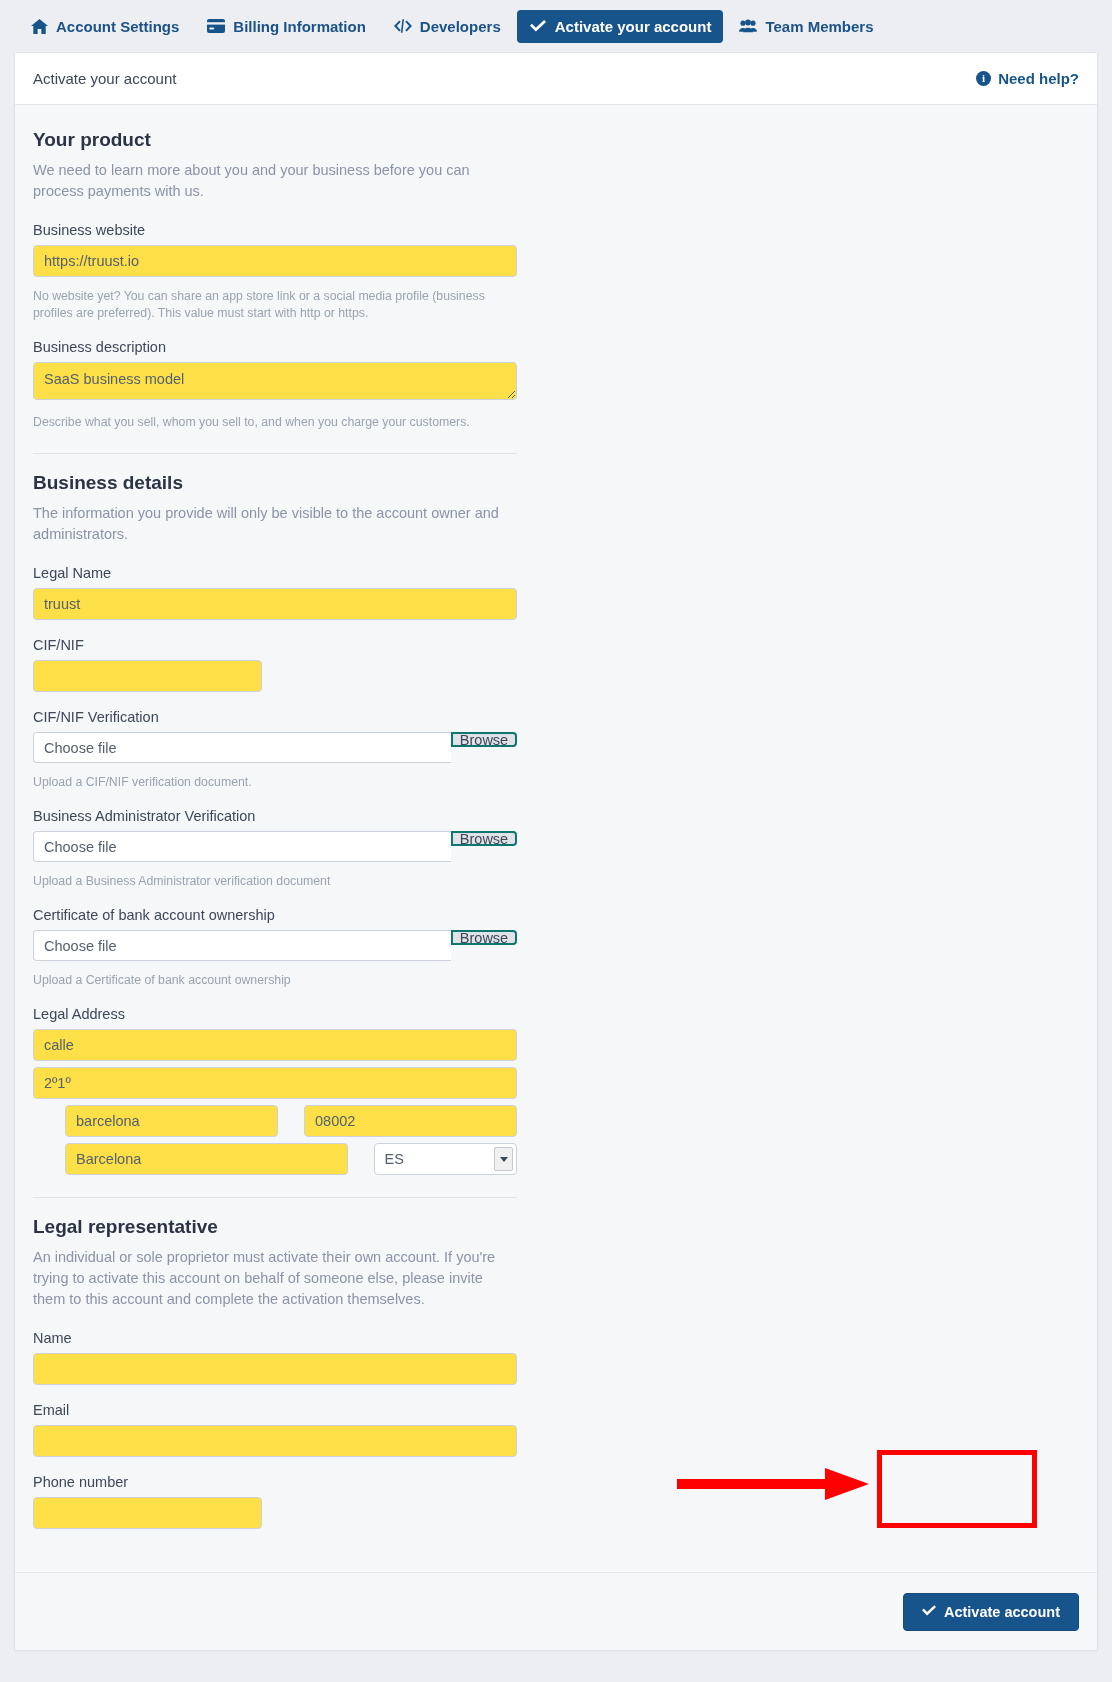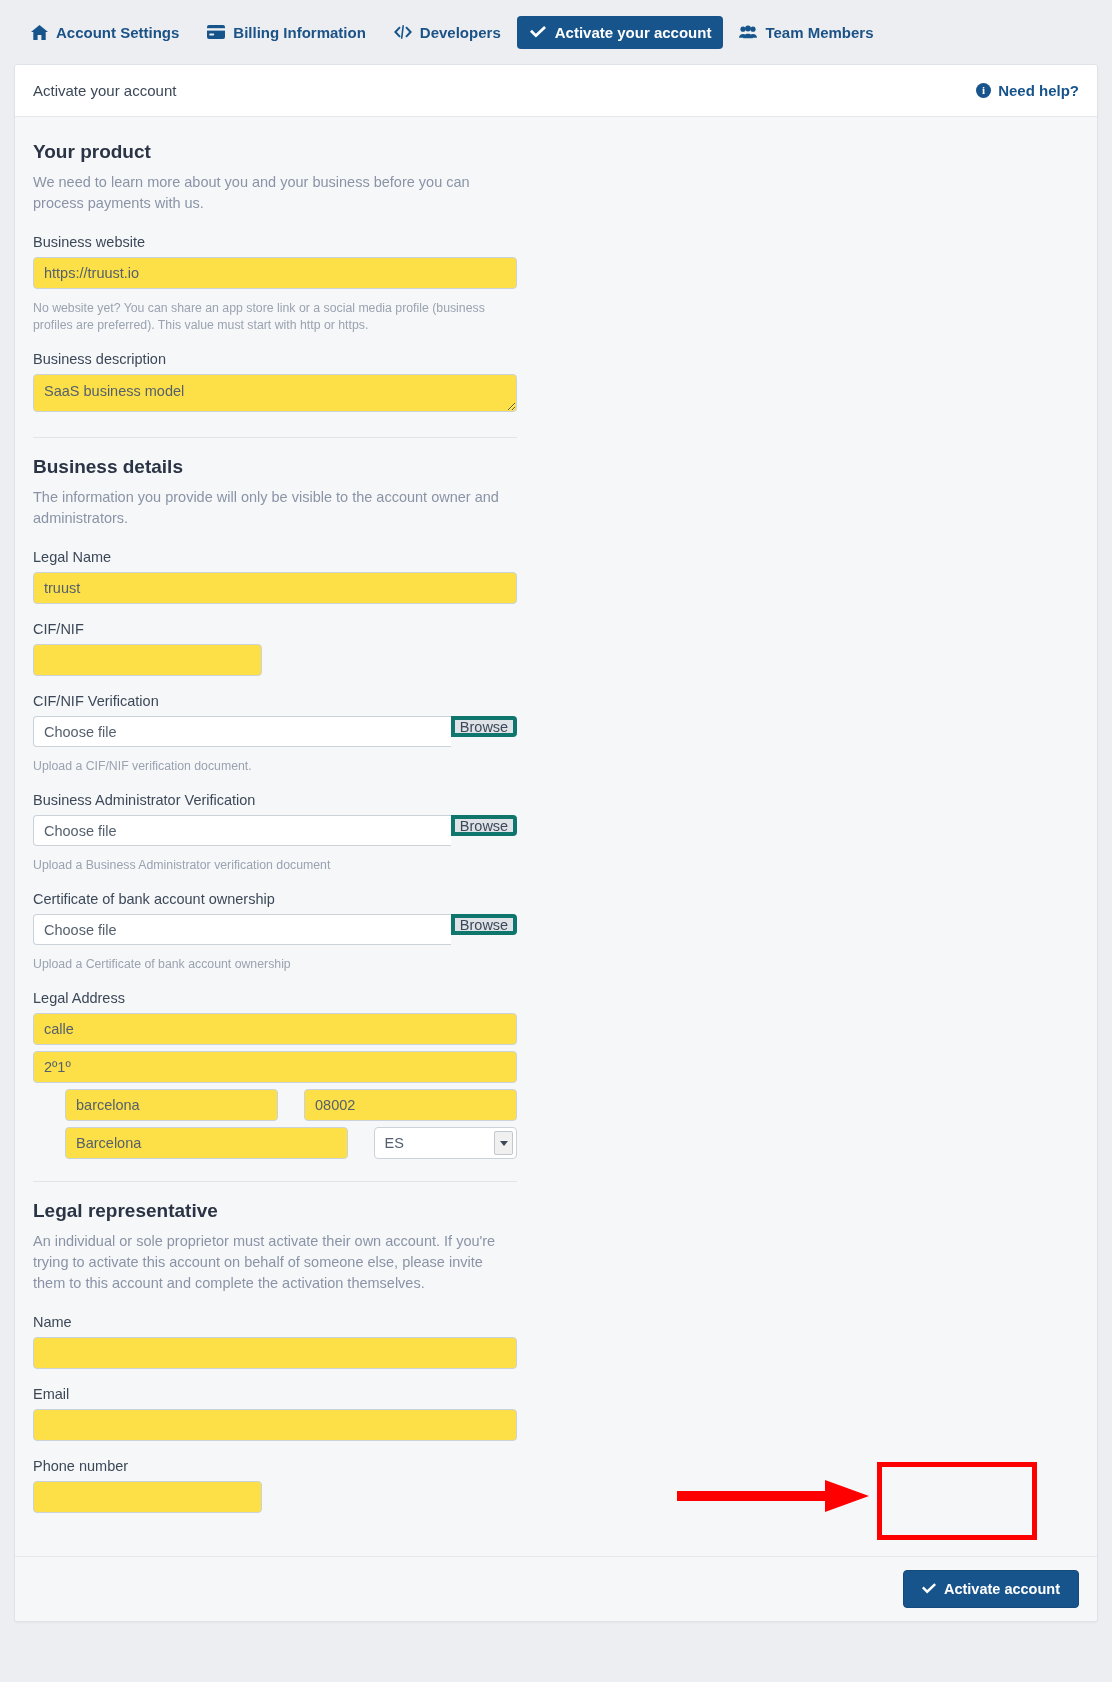--- a/index.html
+++ b/index.html
@@ -11,21 +11,21 @@
     height: 1682px;
     background: #eceef1;
     font-family: "Liberation Sans", sans-serif;
     font-size: 14px;
     color: #3c4858;
     overflow: hidden;
   }
 
   
   .topnav {
-    height: 64px;
+    height: 52px;
     background: #eceef1;
     display: flex;
     align-items: center;
     padding-left: 18px;
     box-sizing: border-box;
   }
   .navitem {
     display: flex;
     align-items: center;
     gap: 8px;
@@ -167,23 +167,23 @@
     background: #fff;
     display: flex;
     align-items: center;
     padding-left: 10px;
     font-size: 14.5px;
     color: #55606e;
     box-sizing: border-box;
   }
   .file-btn {
     flex: 0 0 auto;
-    height: 21px;
+    height: 15px;
     min-width: 66px;
-    border: 4px solid #0f766e;
+    border: 2px solid #0f766e;
     border-radius: 0 4px 4px 0;
     background: #dfe2e6;
     display: flex;
     align-items: center;
     justify-content: center;
     font-size: 14.5px;
     color: #3c4858;
     box-sizing: border-box;
     cursor: pointer;
   }
@@ -234,21 +234,21 @@
   hr.sep {
     border: none;
     border-top: 1px solid #e1e5ea;
     margin: 22px 0 18px 0;
   }
 
   
   .card-footer {
     border-top: 1px solid #e4e7eb;
     background: #f6f7f9;
-    height: 65px;
+    height: 78px;
     display: flex;
     align-items: center;
     justify-content: flex-end;
     padding-right: 18px;
     box-sizing: border-box;
   }
   .btn-primary {
     background: #17548c;
     color: #ffffff;
     border: 1px solid #144a7c;
@@ -368,20 +368,21 @@
 
       <div class="field-group">
         <label class="field-label">Business website</label>
         <input class="tinput" type="text" value="https://truust.io" style="">
         <p class="help-text">No website yet? You can share an app store link or a social media profile (business profiles are preferred). This value must start with http or https.</p>
       </div>
 
       <div class="field-group">
         <label class="field-label">Business description</label>
         <textarea class="tinput" style="">SaaS business model</textarea>
+        <p class="help-text">Describe what you sell, whom you sell to, and when you charge your customers.</p>
       </div>
 
       <hr class="sep">
 
       <h3 class="section-title">Business details</h3>
       <p class="section-desc">The information you provide will only be visible to the account owner and administrators.</p>
 
       <div class="field-group">
         <label class="field-label">Legal Name</label>
         <input class="tinput" type="text" value="truust" style="">

